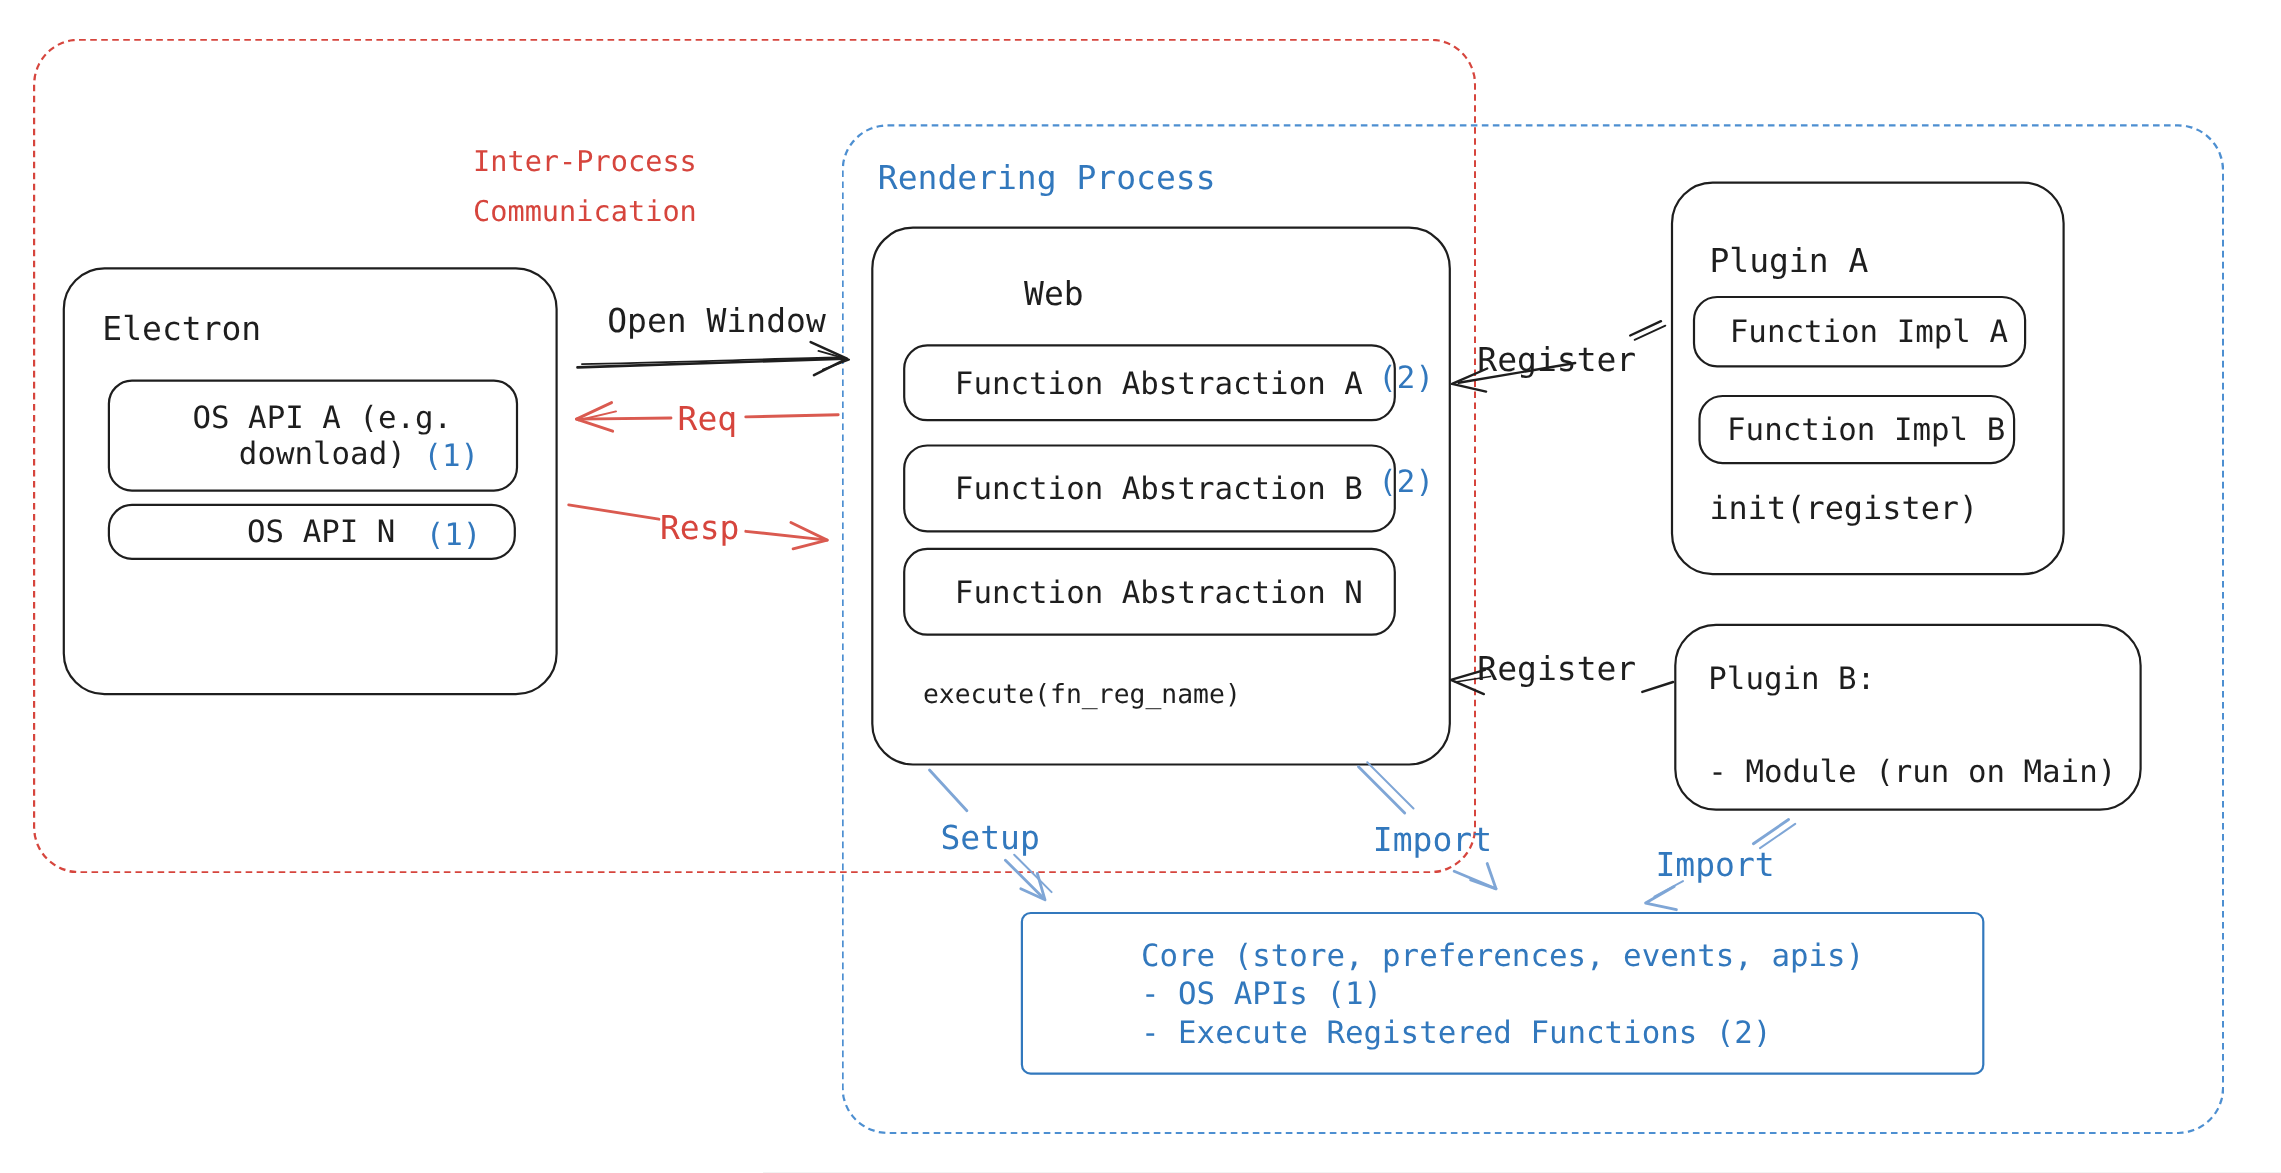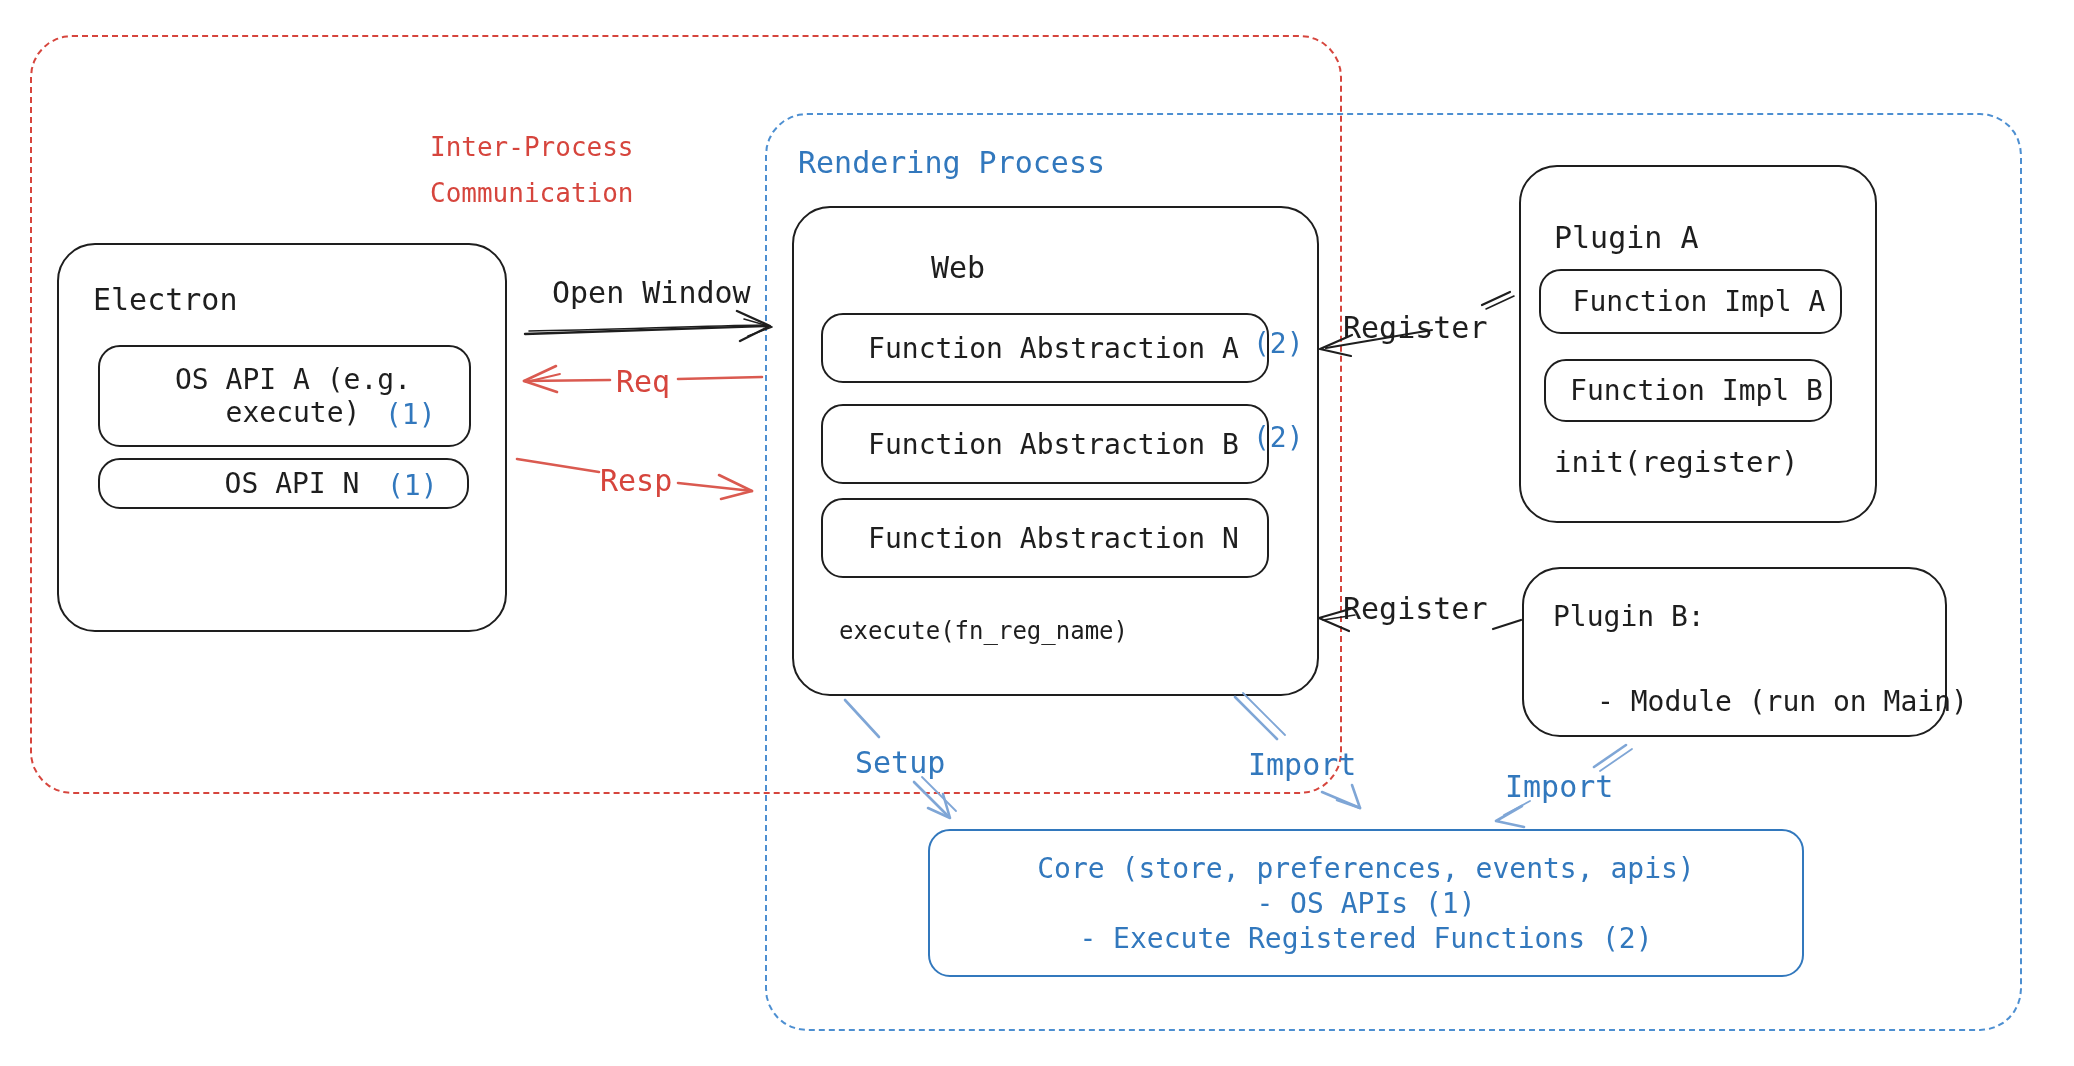--- a/index.html
+++ b/index.html
@@ -40,28 +40,28 @@
     border-radius:22px;
     background:var(--bg);
     display:flex;align-items:center;justify-content:center;
     flex-direction:column;
     font-size:28px;
     padding-left:17px;
   }
   .corenode{
     position:absolute;
     border:2.2px solid var(--blue);
-    border-radius:22px;
+    border-radius:9px;
     background:var(--bg);
     display:flex;align-items:center;justify-content:center;
     flex-direction:column;
     color:var(--blue);
     font-size:28px;
     line-height:35px;
-    text-align:center;
+    text-align:left;
     white-space:pre;
   }
   .badge{position:absolute;font-size:28px;color:var(--blue);line-height:1;}
   svg.overlay{position:absolute;left:0;top:0;pointer-events:none;}
   svg.overlay *{fill:none;stroke-linecap:round;stroke-linejoin:round;}
 </style>
 </head>
 <body>
 
 <div class="canvas">
@@ -71,21 +71,21 @@
 Communication</div>
 
   <div class="group-box group-blue" style="left:765px;top:113px;width:1253px;height:914px;"></div>
   <div class="label fs30 blue" style="left:798px;top:146px;">Rendering Process</div>
 
   <div class="node" style="left:57px;top:243px;width:446px;height:385px;"></div>
   <div class="label fs30" style="left:93px;top:283px;">Electron</div>
 
   <div class="subnode" style="left:98px;top:345px;width:352px;height:98px;line-height:33px;">
     <span>OS API A (e.g.</span>
-    <span>execute)</span>
+    <span>download)</span>
   </div>
   <div class="badge" style="left:385px;top:401px;">(1)</div>
 
   <div class="subnode" style="left:98px;top:458px;width:350px;height:47px;">
     <span>OS API N</span>
   </div>
   <div class="badge" style="left:387px;top:472px;">(1)</div>
 
   <div class="label fs30" style="left:552px;top:276px;">Open Window</div>
   <div class="label fs30 red" style="left:616px;top:365px;">Req</div>
@@ -120,21 +120,21 @@
   <div class="subnode" style="left:1539px;top:269px;width:282px;height:61px;">
     <span>Function Impl A</span>
   </div>
   <div class="subnode" style="left:1544px;top:359px;width:267px;height:59px;">
     <span>Function Impl B</span>
   </div>
   <div class="label" style="left:1554px;top:446px;font-size:29px;">init(register)</div>
 
   <div class="node" style="left:1522px;top:567px;width:421px;height:166px;"></div>
   <div class="label fs28" style="left:1553px;top:601px;">Plugin B:</div>
-  <div class="label fs28" style="left:1553px;top:686px;margin-left:44px;">- Module (run on Main)</div>
+  <div class="label fs28" style="left:1553px;top:686px;">- Module (run on Main)</div>
 
   <div class="corenode" style="left:928px;top:829px;width:872px;height:144px;">
     <span>Core (store, preferences, events, apis)
 - OS APIs (1)
 - Execute Registered Functions (2)</span>
   </div>
 
   <div class="label fs30 blue" style="left:855px;top:746px;">Setup</div>
   <div class="label fs30 blue" style="left:1248px;top:748px;">Import</div>
   <div class="label fs30 blue" style="left:1505px;top:770px;">Import</div>

